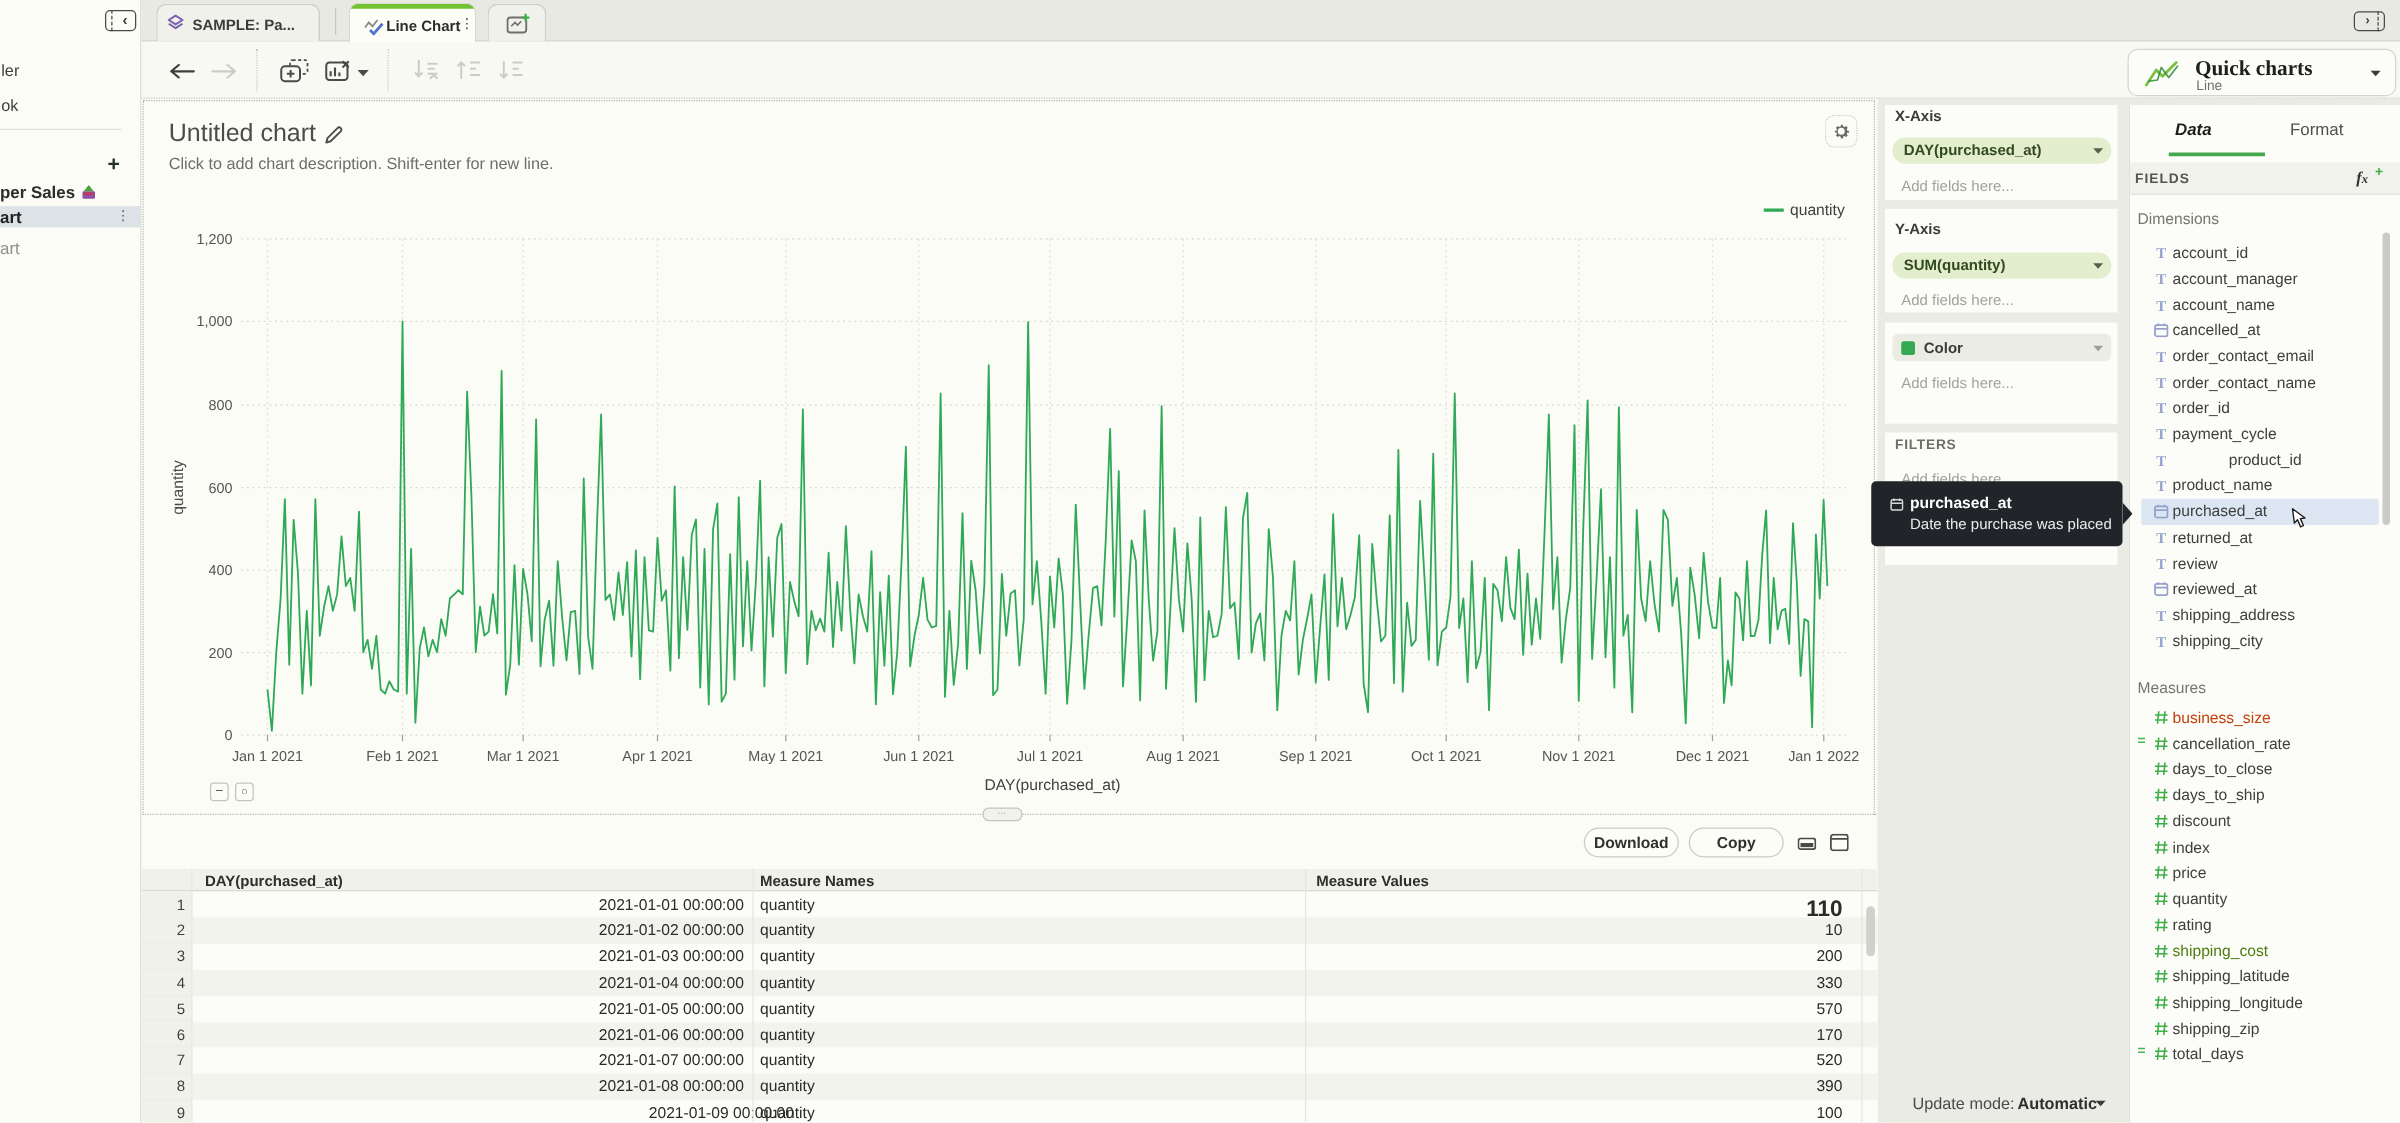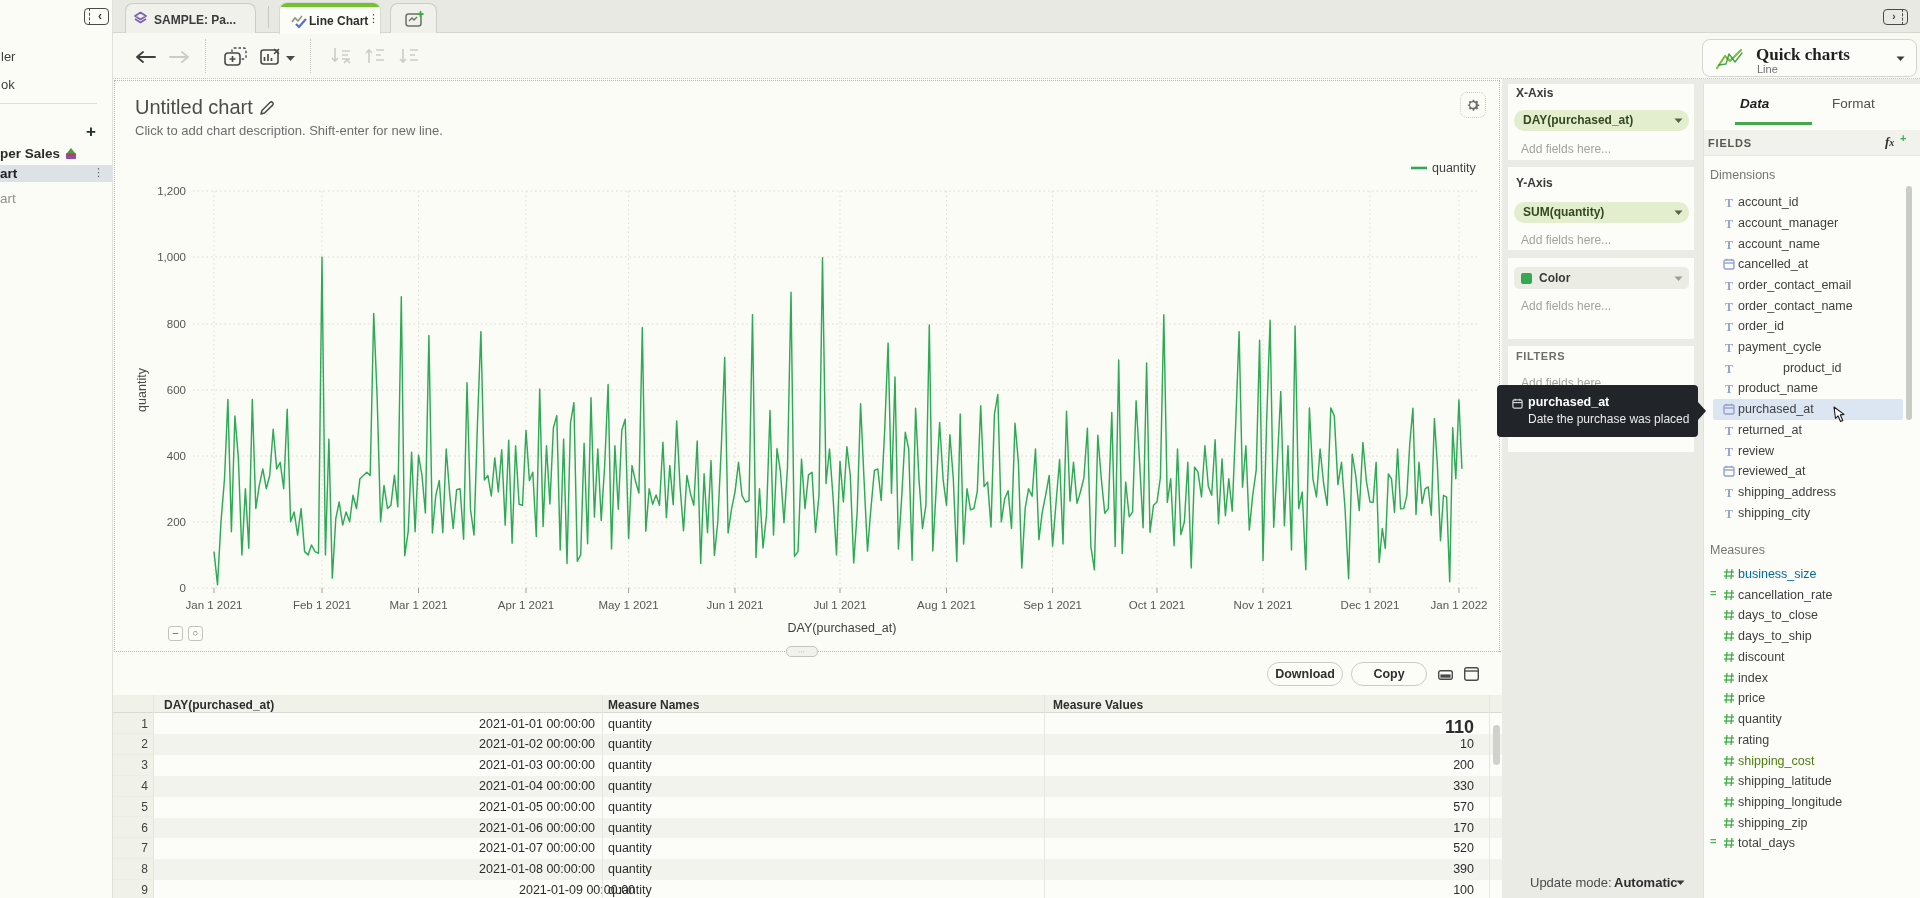--- a/index.html
+++ b/index.html
@@ -480,21 +480,21 @@
     <span class="abs" style="left:34px;top:421.5px;font-size:12.5px;color:#3f3f3f;">shipping_city</span>
   <div class="abs" style="left:6px;top:459px;font-size:12.5px;color:#75776f;">Measures</div>
   <svg class="abs" style="left:19px;top:484.0px;" width="12" height="12" viewBox="0 0 12 12">
       <g stroke="#3fae49" stroke-width="1.3">
         <line x1="4" y1="1" x2="3" y2="11"></line>
         <line x1="9" y1="1" x2="8" y2="11"></line>
         <line x1="1" y1="4" x2="11" y2="4"></line>
         <line x1="1" y1="8" x2="11" y2="8"></line>
       </g>
     </svg>
-    <span class="abs" style="left:34px;top:483.0px;font-size:12.5px;color:#0369a1;">business_size</span>
+    <span class="abs" style="left:34px;top:483.0px;font-size:12.5px;color:#c2410c;">business_size</span>
 <span class="abs" style="left:6px;top:502.7px;font-size:11px;color:#4cb454;font-weight:bold;">=</span>
     <svg class="abs" style="left:19px;top:504.7px;" width="12" height="12" viewBox="0 0 12 12">
       <g stroke="#3fae49" stroke-width="1.3">
         <line x1="4" y1="1" x2="3" y2="11"></line>
         <line x1="9" y1="1" x2="8" y2="11"></line>
         <line x1="1" y1="4" x2="11" y2="4"></line>
         <line x1="1" y1="8" x2="11" y2="8"></line>
       </g>
     </svg>
     <span class="abs" style="left:34px;top:503.7px;font-size:12.5px;color:#3f3f3f;">cancellation_rate</span>

